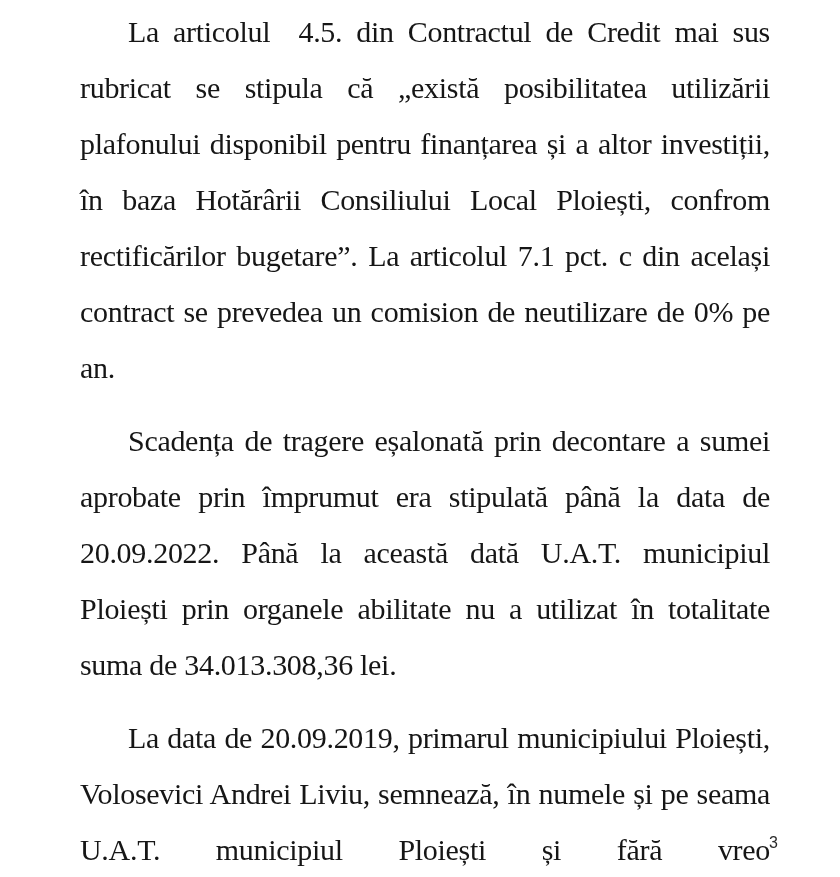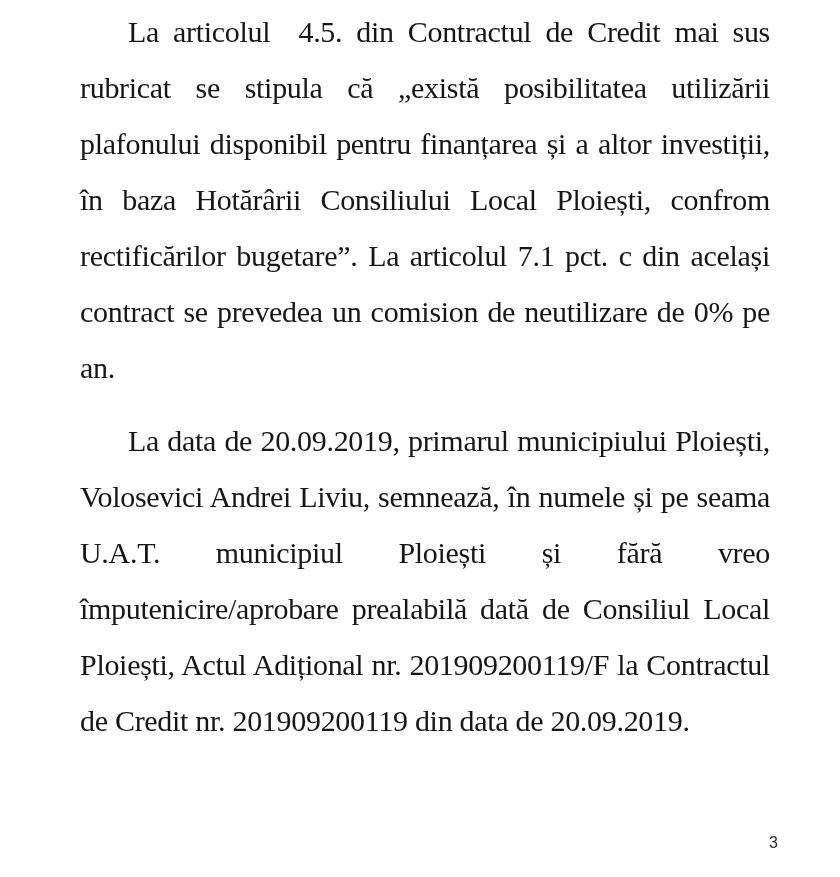--- a/index.html
+++ b/index.html
@@ -40,16 +40,17 @@
     line-height: 20px;
     color: #2a2a2a;
   }
 </style>
 </head>
 <body>
 
 <div class="page">
   <div class="content">
     <p>La articolul  4.5. din Contractul de Credit mai sus rubricat se stipula că „există posibilitatea utilizării plafonului disponibil pentru finanțarea și a altor investiții, în baza Hotărârii Consiliului Local Ploiești, confrom rectificărilor bugetare”. La articolul 7.1 pct. c din același contract se prevedea un comision de neutilizare de 0% pe an.</p>
+    <p>Scadența de tragere eșalonată prin decontare a sumei aprobate prin împrumut era stipulată până la data de 20.09.2022. Până la această dată U.A.T. municipiul Ploiești prin organele abilitate nu a utilizat în totalitate suma de 34.013.308,36 lei.</p>
     <p>La data de 20.09.2019, primarul municipiului Ploiești, Volosevici Andrei Liviu, semnează, în numele și pe seama U.A.T. municipiul Ploiești și fără vreo împutenicire/aprobare prealabilă dată de Consiliul Local Ploiești, Actul Adițional nr. 201909200119/F la Contractul de Credit nr. 201909200119 din data de 20.09.2019.</p>
   </div>
   <div class="page-number">3</div>
 </div>
 
 </body></html>

